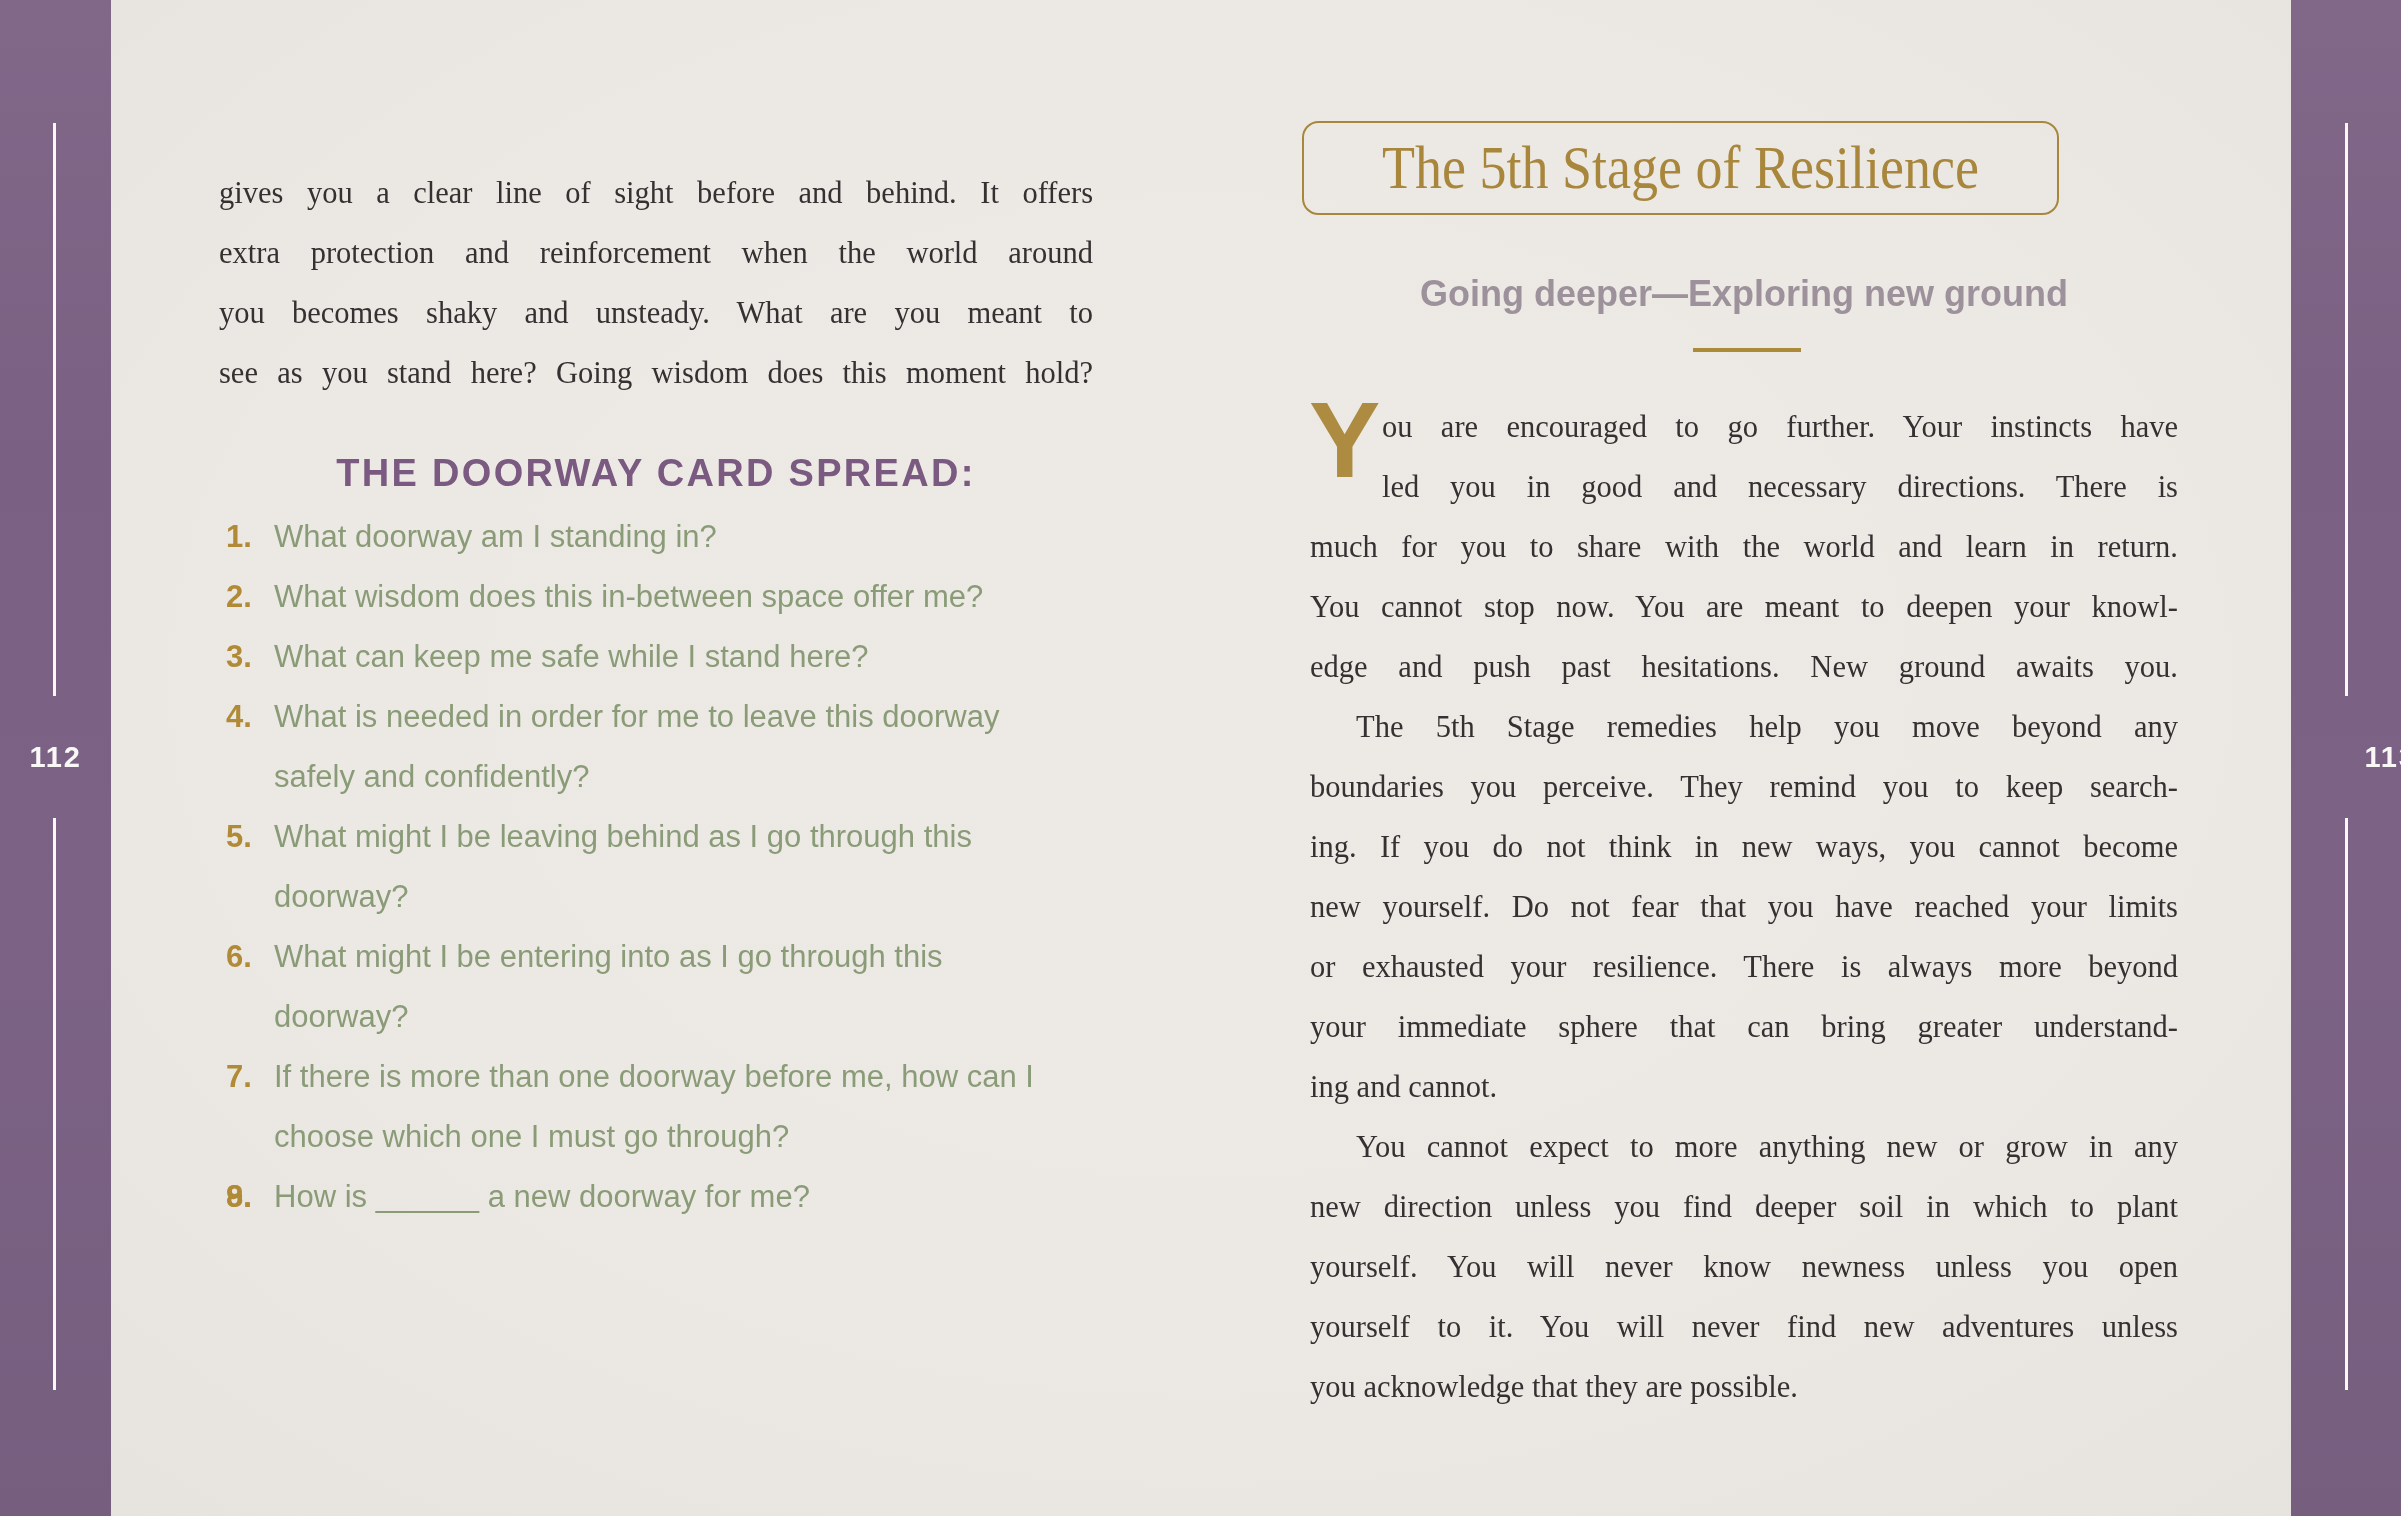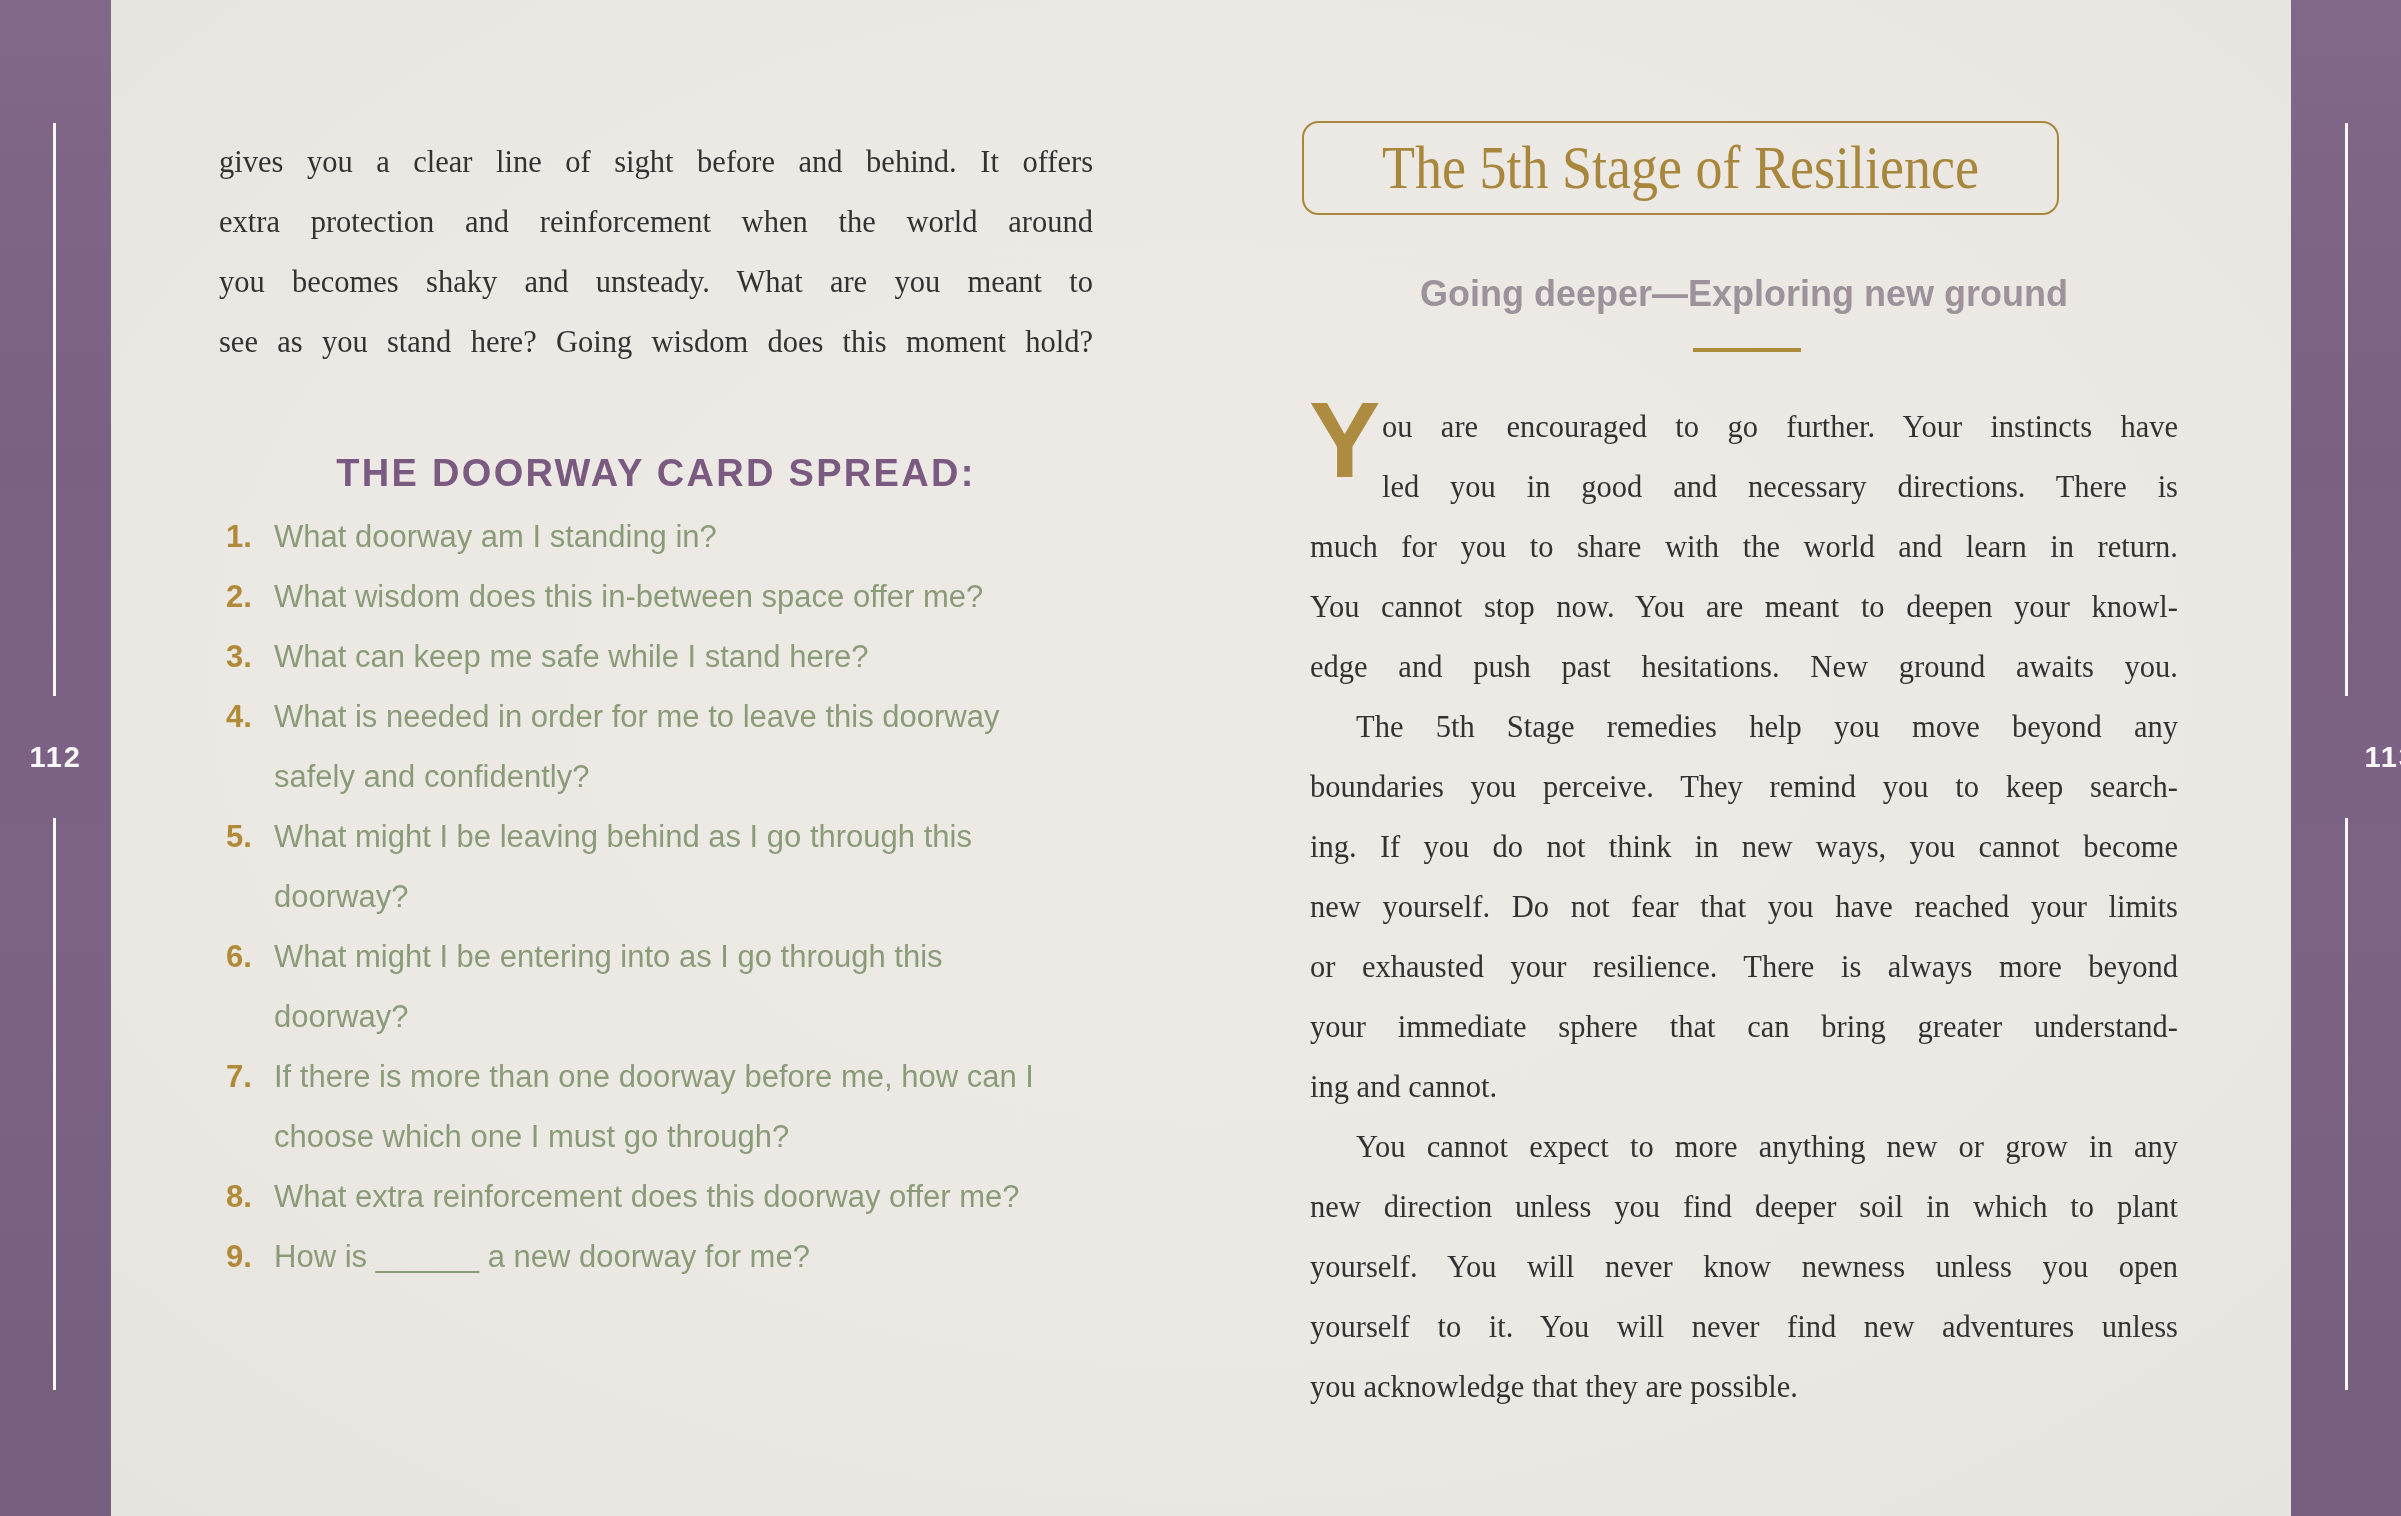--- a/index.html
+++ b/index.html
@@ -22,21 +22,21 @@
     font-weight:700;font-size:29px;color:#FAF8F6;letter-spacing:1.8px;
   }
   
   .flow{position:absolute;color:#353132;}
   .ln{
     line-height:60px;height:60px;white-space:nowrap;
     text-align:justify;text-align-last:justify;
   }
   .ln.last{text-align-last:left;}
   .flush .ln.last{text-align-last:justify;}
-  #left-para{left:219px;top:132px;width:874px;font-size:30.5px;}
+  #left-para{left:219px;top:163px;width:874px;font-size:30.5px;}
   #spread-heading{
     position:absolute;left:219px;top:452px;width:874px;text-align:center;
     font-family:"Liberation Sans","DejaVu Sans",sans-serif;
     font-weight:700;font-size:38px;letter-spacing:2.3px;color:#7B5A81;
   }
   #spread-list{
     position:absolute;left:226px;top:507px;width:901px;margin:0;padding:0;list-style:none;
     font-family:"Liberation Sans","DejaVu Sans",sans-serif;
     font-size:31px;line-height:60px;color:#8A9B77;
   }
@@ -102,21 +102,21 @@
       <li><span class="num">2.</span><span class="txt">What wisdom does this in-between space offer me?</span></li>
       <li><span class="num">3.</span><span class="txt">What can keep me safe while I stand here?</span></li>
       <li><span class="num">4.</span><span class="txt">What is needed in order for me to leave this doorway
 safely and confidently?</span></li>
       <li><span class="num">5.</span><span class="txt">What might I be leaving behind as I go through this
 doorway?</span></li>
       <li><span class="num">6.</span><span class="txt">What might I be entering into as I go through this
 doorway?</span></li>
       <li><span class="num">7.</span><span class="txt">If there is more than one doorway before me, how can I
 choose which one I must go through?</span></li>
-      <li><span class="num">8.</span><span class="txt">What extra reinforcement does this doorway offer me?</span></li>
+      <li><span class="num">8.</span></li>
       <li><span class="num">9.</span><span class="txt">How is ______ a new doorway for me?</span></li>
     </ol>
 
   <div id="title-box">
     <span class="title-text">The 5th Stage of Resilience</span>
   </div>
 
   <div id="subtitle">Going deeper—Exploring new ground</div>
 
   <div id="divider"></div>

